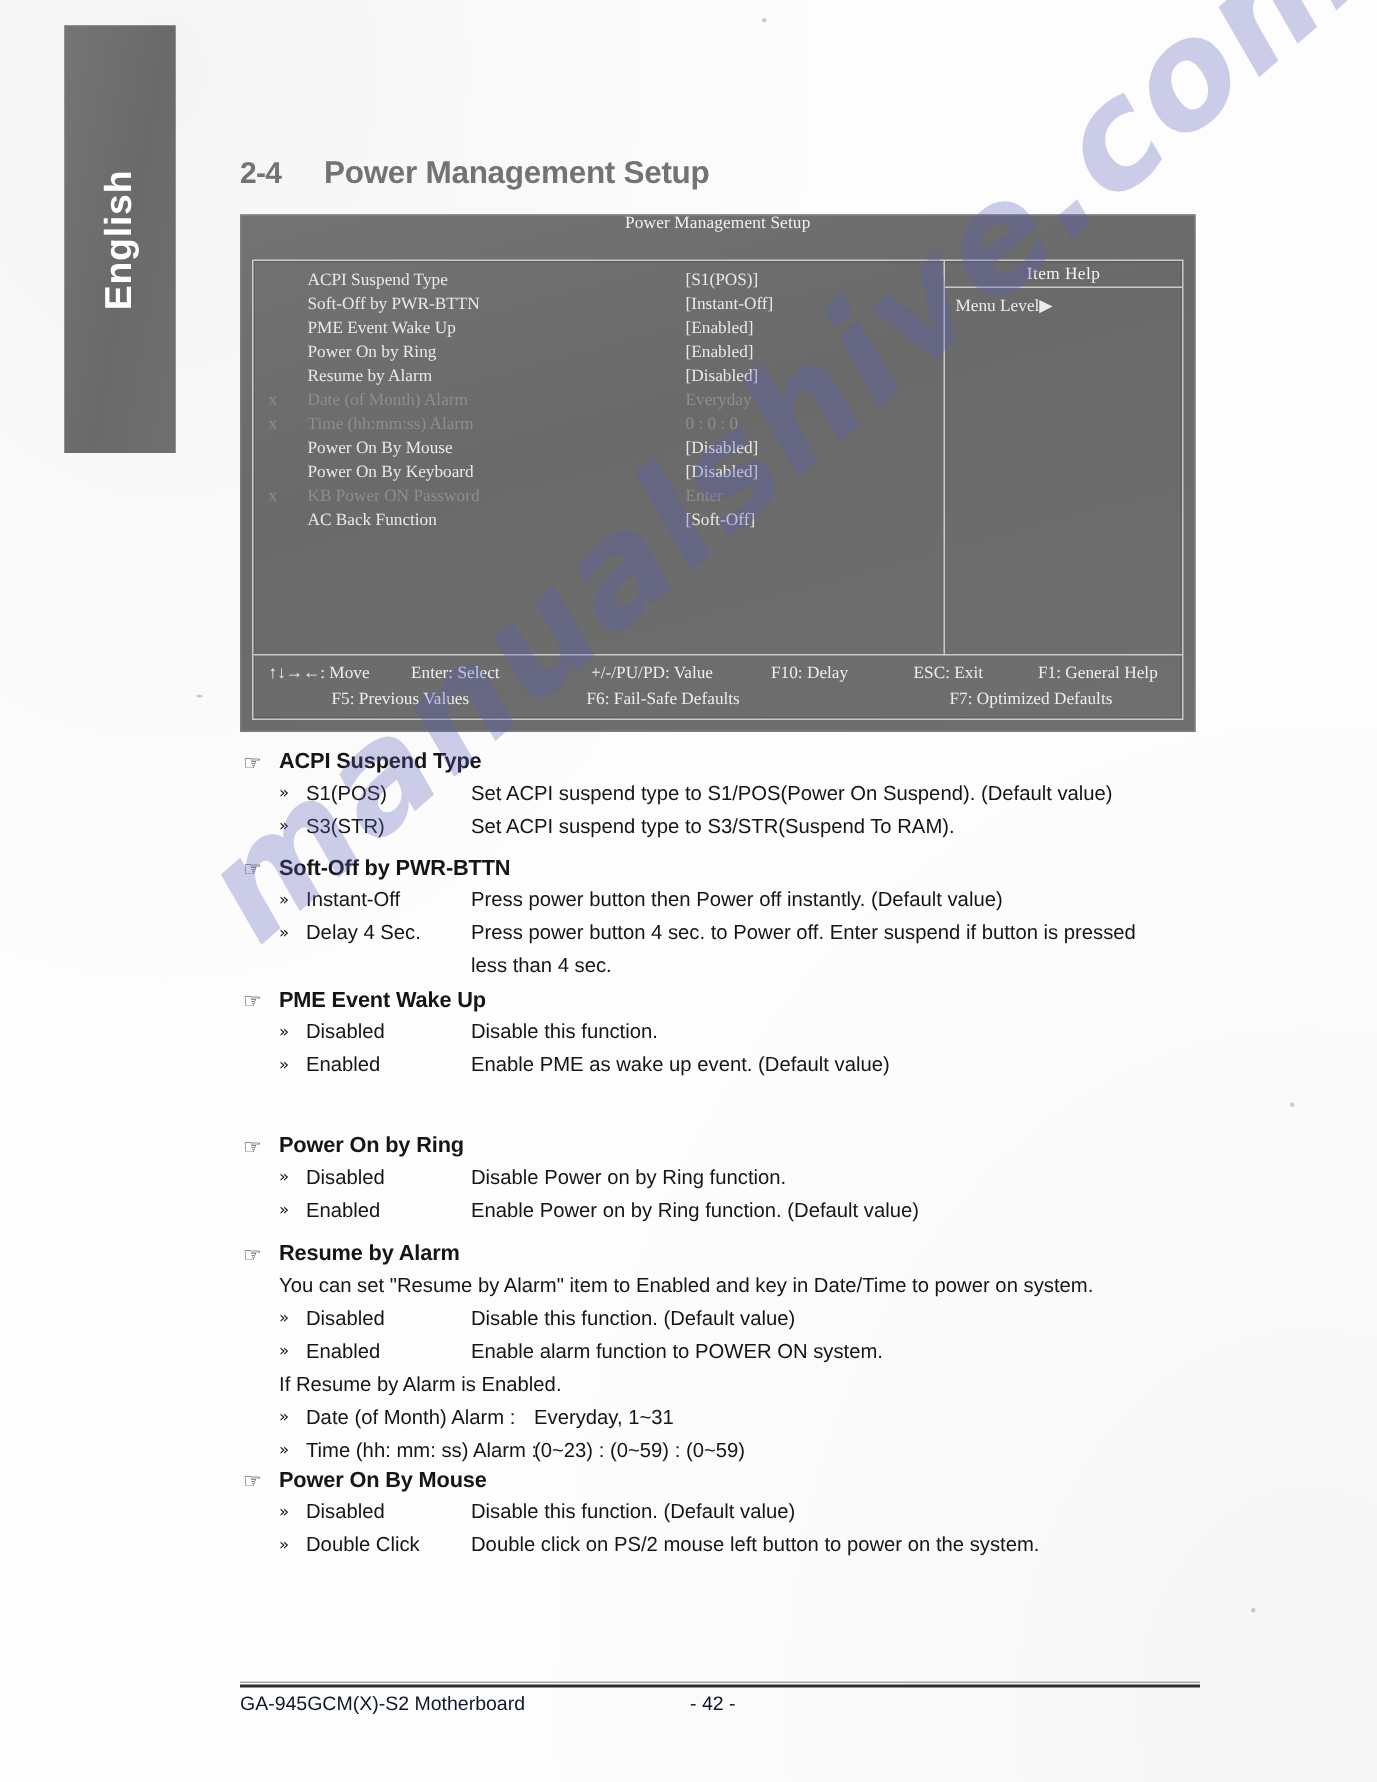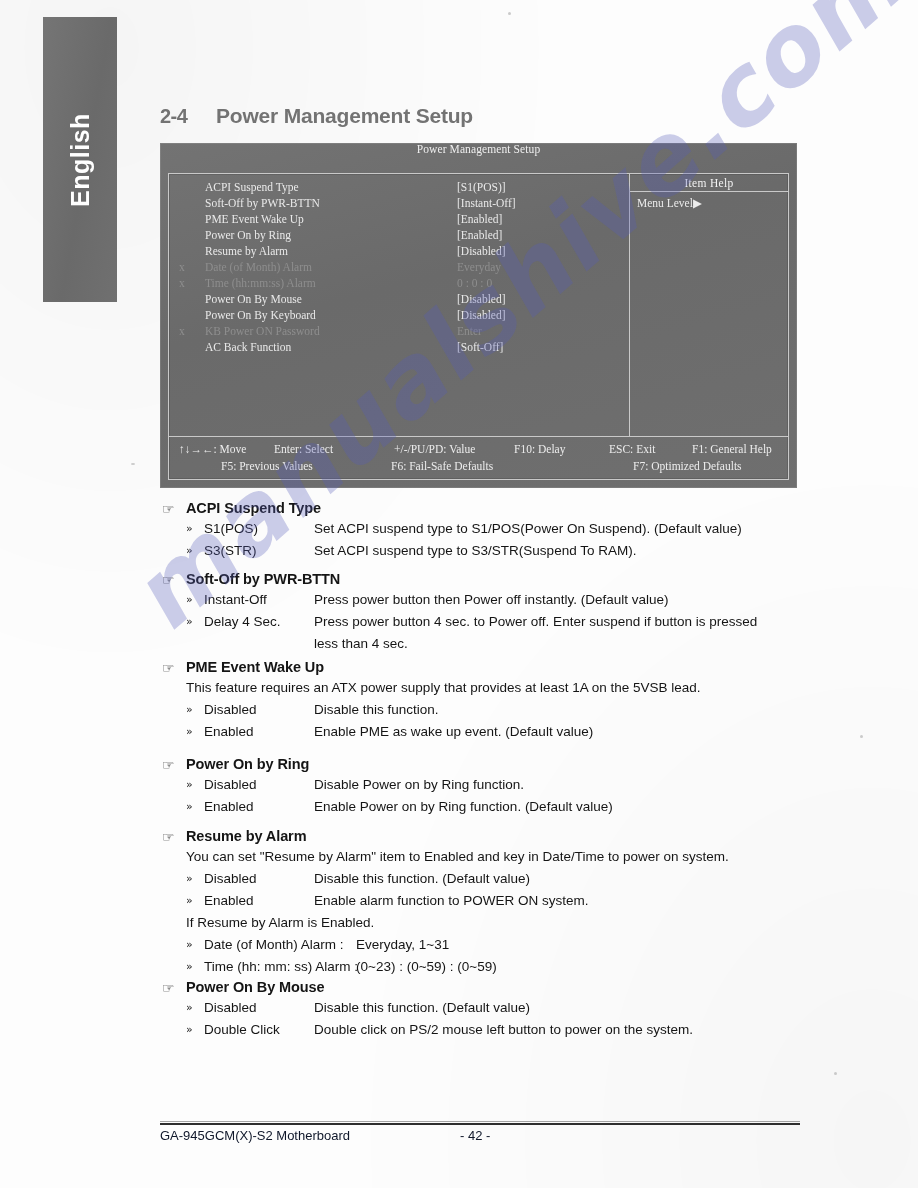--- a/index.html
+++ b/index.html
@@ -441,21 +441,20 @@
           <div class="doc-opt"><span class="chev">»</span><span class="opt-name">S1(POS)</span><span class="opt-desc">Set ACPI suspend type to S1/POS(Power On Suspend). (Default value)</span></div>
           <div class="doc-opt"><span class="chev">»</span><span class="opt-name">S3(STR)</span><span class="opt-desc">Set ACPI suspend type to S3/STR(Suspend To RAM).</span></div>
         </div>
         <div class="doc-block" style="top: 569px;">
           <div class="doc-head"><span class="hand">☞</span><span>Soft-Off by PWR-BTTN</span></div>
           <div class="doc-opt"><span class="chev">»</span><span class="opt-name">Instant-Off</span><span class="opt-desc">Press power button then Power off instantly. (Default value)</span></div>
           <div class="doc-opt"><span class="chev">»</span><span class="opt-name">Delay 4 Sec.</span><span class="opt-desc">Press power button 4 sec. to Power off. Enter suspend if button is pressed less than 4 sec.</span></div>
         </div>
         <div class="doc-block" style="top: 657px;">
           <div class="doc-head"><span class="hand">☞</span><span>PME Event Wake Up</span></div>
-          <div class="doc-note">This feature requires an ATX power supply that provides at least 1A on the 5VSB lead.</div>
           <div class="doc-opt"><span class="chev">»</span><span class="opt-name">Disabled</span><span class="opt-desc">Disable this function.</span></div>
           <div class="doc-opt"><span class="chev">»</span><span class="opt-name">Enabled</span><span class="opt-desc">Enable PME as wake up event. (Default value)</span></div>
         </div>
         <div class="doc-block" style="top: 754px;">
           <div class="doc-head"><span class="hand">☞</span><span>Power On by Ring</span></div>
           <div class="doc-opt"><span class="chev">»</span><span class="opt-name">Disabled</span><span class="opt-desc">Disable Power on by Ring function.</span></div>
           <div class="doc-opt"><span class="chev">»</span><span class="opt-name">Enabled</span><span class="opt-desc">Enable Power on by Ring function. (Default value)</span></div>
         </div>
         <div class="doc-block" style="top: 826px;">
           <div class="doc-head"><span class="hand">☞</span><span>Resume by Alarm</span></div>

